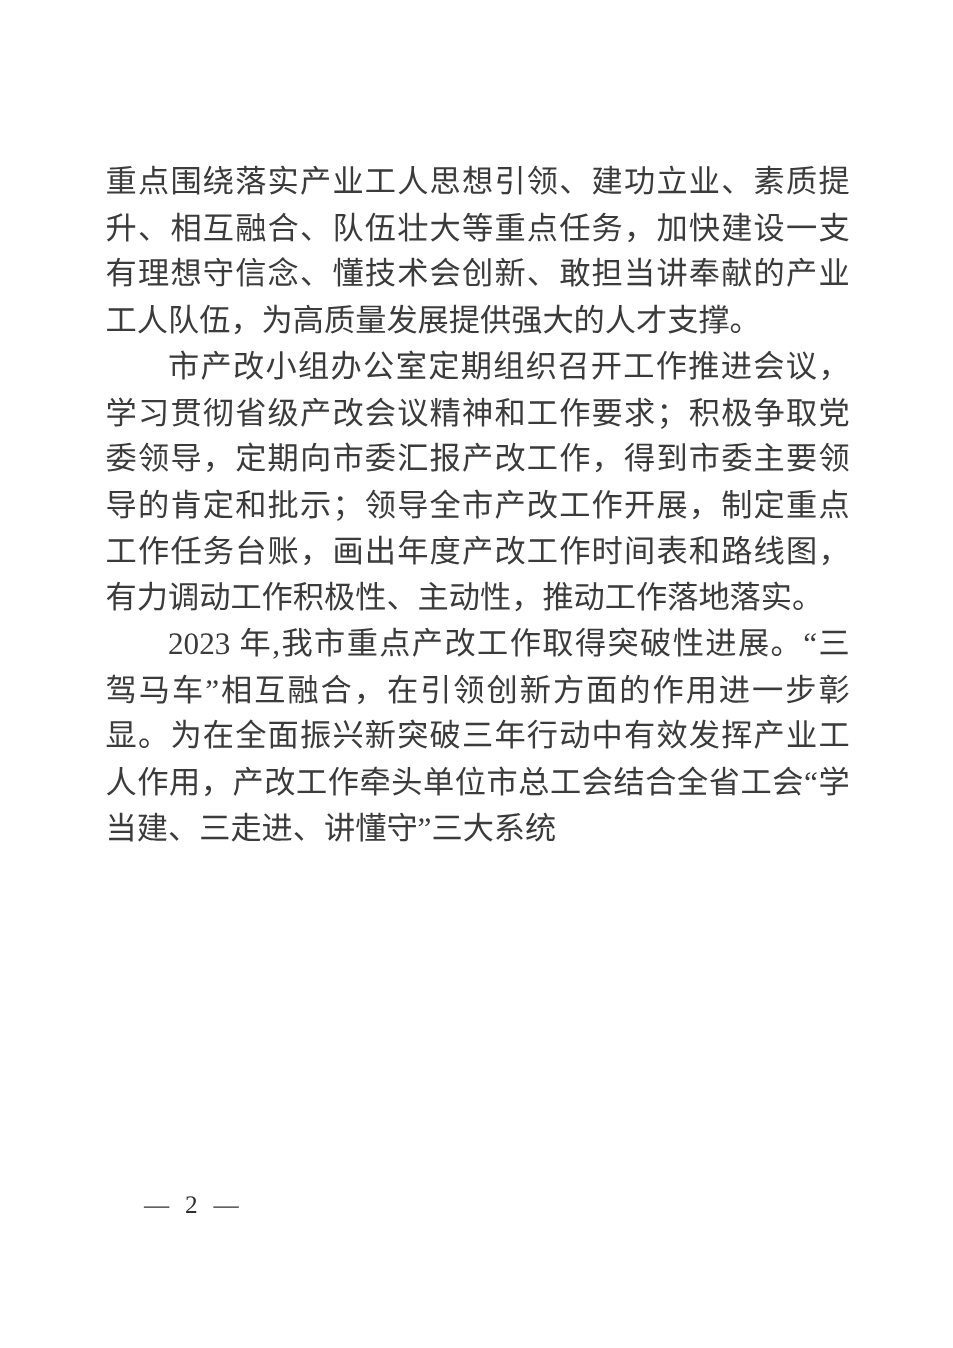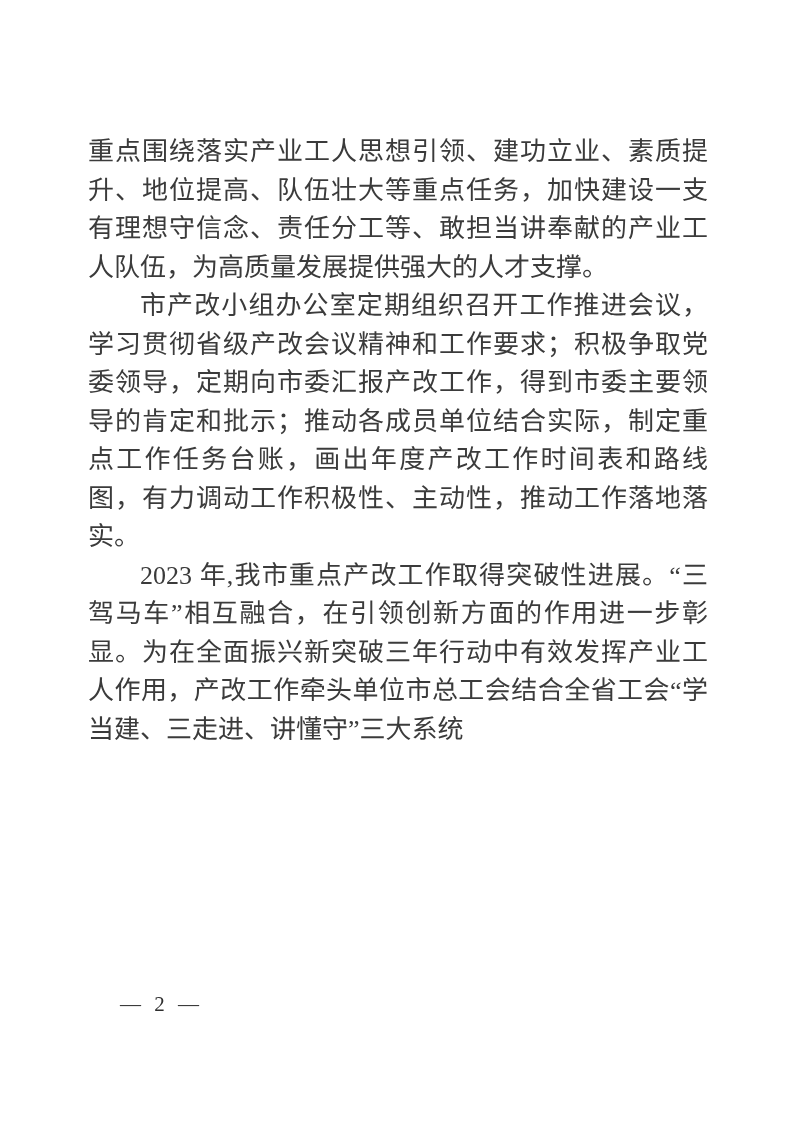--- a/index.html
+++ b/index.html
@@ -42,19 +42,19 @@
     font-size: 21px;
     letter-spacing: 4px;
     font-family: "Liberation Serif", "DejaVu Serif", serif;
   }
 </style>
 </head>
 <body>
 
 <div class="page">
   <div class="content">
-    <p>重点围绕落实产业工人思想引领、建功立业、素质提升、地位提高、队伍壮大等重点任务，加快建设一支有理想守信念、责任分工等、敢担当讲奉献的产业工人队伍，为高质量发展提供强大的人才支撑。</p>
-    <p class="indent">市产改小组办公室定期组织召开工作推进会议，学习贯彻省级产改会议精神和工作要求；积极争取党委领导，定期向市委汇报产改工作，得到市委主要领导的肯定和批示；推动各成员单位结合实际，制定重点工作任务台账，画出年度产改工作时间表和路线图，有力调动工作积极性、主动性，推动工作落地落实。</p>
+    <p>重点围绕落实产业工人思想引领、建功立业、素质提升、相互融合、队伍壮大等重点任务，加快建设一支有理想守信念、懂技术会创新、敢担当讲奉献的产业工人队伍，为高质量发展提供强大的人才支撑。</p>
+    <p class="indent">市产改小组办公室定期组织召开工作推进会议，学习贯彻省级产改会议精神和工作要求；积极争取党委领导，定期向市委汇报产改工作，得到市委主要领导的肯定和批示；领导全市产改工作开展，制定重点工作任务台账，画出年度产改工作时间表和路线图，有力调动工作积极性、主动性，推动工作落地落实。</p>
     <p class="indent">2023 年,我市重点产改工作取得突破性进展。“三驾马车”相互融合，在引领创新方面的作用进一步彰显。为在全面振兴新突破三年行动中有效发挥产业工人作用，产改工作牵头单位市总工会结合全省工会“学当建、三走进、讲懂守”三大系统</p>
   </div>
 
   <div class="page-footer">— 2 —</div>
 </div>
 
 </body></html>

